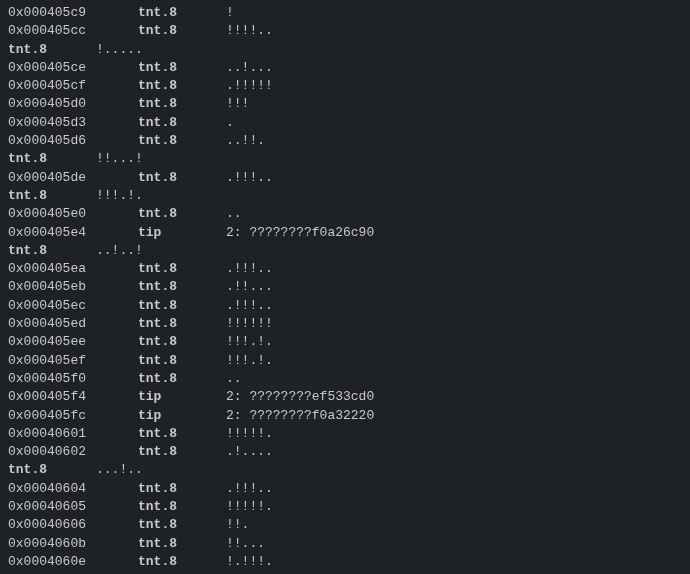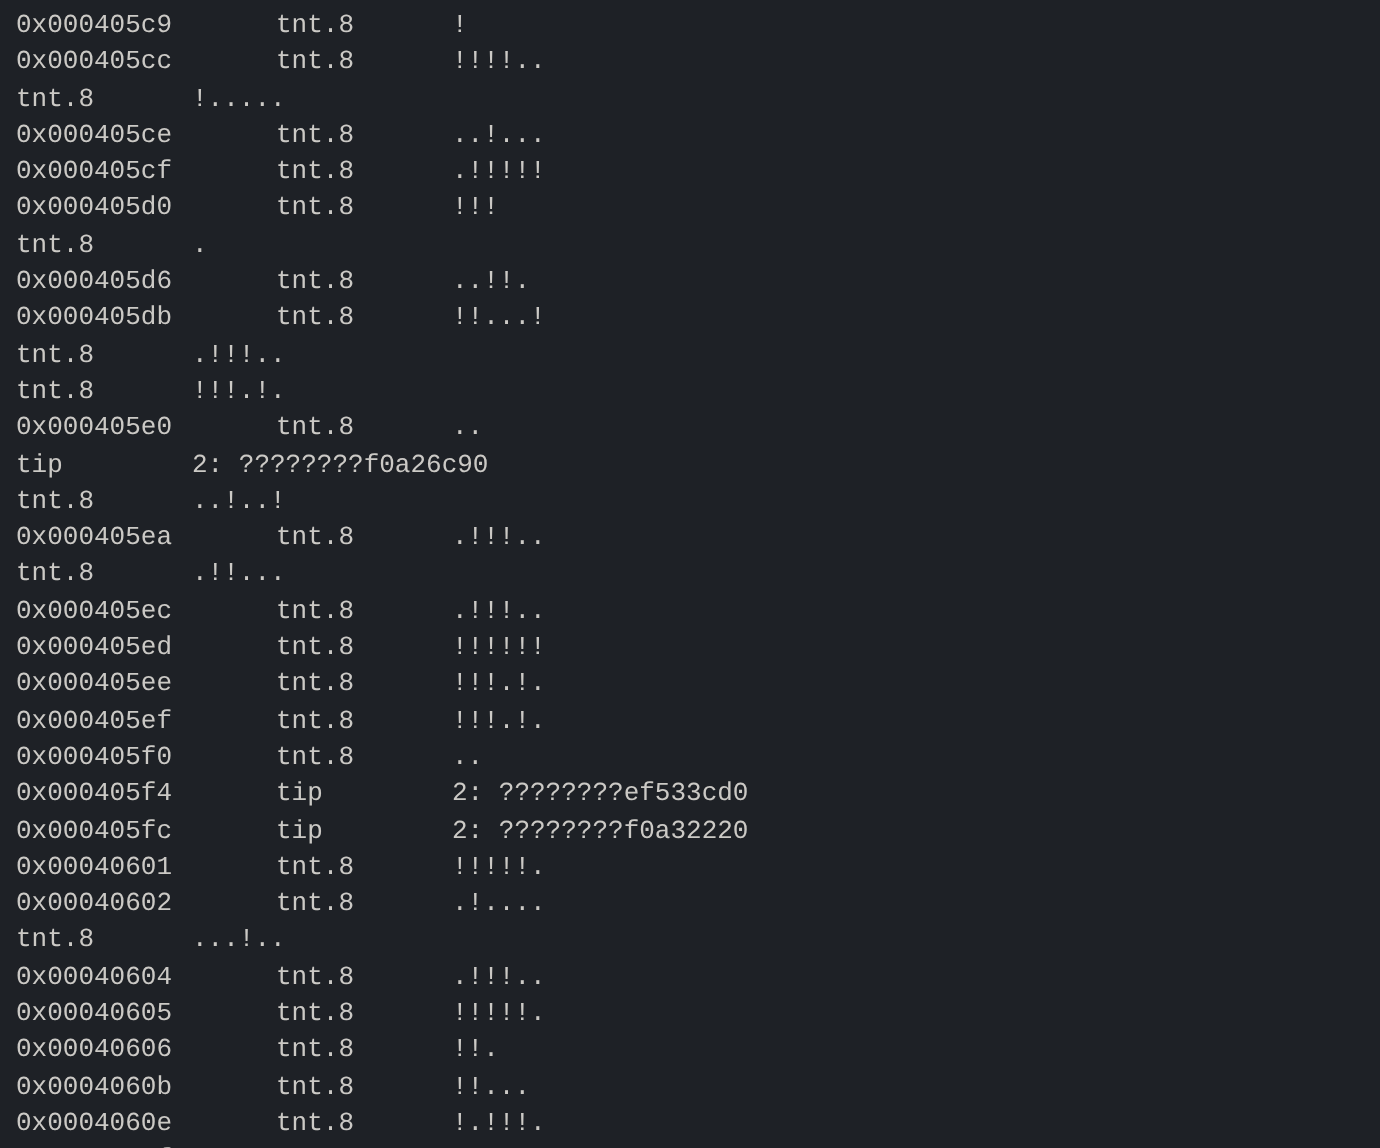--- a/index.html
+++ b/index.html
@@ -23,45 +23,46 @@
       line-height: 18.3px;
       white-space: pre;
     }
     .col-addr {
       width: 130px;
       flex-shrink: 0;
     }
     .col-type {
       width: 88px;
       flex-shrink: 0;
+      font-weight: bold;
     }
     .col-detail {
       flex: 1;
     }
   </style>
 </head>
 <body>
 
 <div id="container">
     <div class="row"><span class="col-addr">0x000405c9</span><span class="col-type">tnt.8</span><span class="col-detail">!</span></div>
     <div class="row"><span class="col-addr">0x000405cc</span><span class="col-type">tnt.8</span><span class="col-detail">!!!!..</span></div>
     <div class="row"><span class="col-type">tnt.8</span><span class="col-detail">!.....</span></div>
     <div class="row"><span class="col-addr">0x000405ce</span><span class="col-type">tnt.8</span><span class="col-detail">..!...</span></div>
     <div class="row"><span class="col-addr">0x000405cf</span><span class="col-type">tnt.8</span><span class="col-detail">.!!!!!</span></div>
     <div class="row"><span class="col-addr">0x000405d0</span><span class="col-type">tnt.8</span><span class="col-detail">!!!</span></div>
-    <div class="row"><span class="col-type">tnt.8</span><span class="col-detail">.</span></div>
+    <div class="row"><span class="col-addr">0x000405d3</span><span class="col-type">tnt.8</span><span class="col-detail">.</span></div>
     <div class="row"><span class="col-addr">0x000405d6</span><span class="col-type">tnt.8</span><span class="col-detail">..!!.</span></div>
-    <div class="row"><span class="col-addr">0x000405db</span><span class="col-type">tnt.8</span><span class="col-detail">!!...!</span></div>
-    <div class="row"><span class="col-type">tnt.8</span><span class="col-detail">.!!!..</span></div>
+    <div class="row"><span class="col-type">tnt.8</span><span class="col-detail">!!...!</span></div>
+    <div class="row"><span class="col-addr">0x000405de</span><span class="col-type">tnt.8</span><span class="col-detail">.!!!..</span></div>
     <div class="row"><span class="col-type">tnt.8</span><span class="col-detail">!!!.!.</span></div>
     <div class="row"><span class="col-addr">0x000405e0</span><span class="col-type">tnt.8</span><span class="col-detail">..</span></div>
-    <div class="row"><span class="col-type">tip</span><span class="col-detail">2: ????????f0a26c90</span></div>
+    <div class="row"><span class="col-addr">0x000405e4</span><span class="col-type">tip</span><span class="col-detail">2: ????????f0a26c90</span></div>
     <div class="row"><span class="col-type">tnt.8</span><span class="col-detail">..!..!</span></div>
     <div class="row"><span class="col-addr">0x000405ea</span><span class="col-type">tnt.8</span><span class="col-detail">.!!!..</span></div>
-    <div class="row"><span class="col-type">tnt.8</span><span class="col-detail">.!!...</span></div>
+    <div class="row"><span class="col-addr">0x000405eb</span><span class="col-type">tnt.8</span><span class="col-detail">.!!...</span></div>
     <div class="row"><span class="col-addr">0x000405ec</span><span class="col-type">tnt.8</span><span class="col-detail">.!!!..</span></div>
     <div class="row"><span class="col-addr">0x000405ed</span><span class="col-type">tnt.8</span><span class="col-detail">!!!!!!</span></div>
     <div class="row"><span class="col-addr">0x000405ee</span><span class="col-type">tnt.8</span><span class="col-detail">!!!.!.</span></div>
     <div class="row"><span class="col-addr">0x000405ef</span><span class="col-type">tnt.8</span><span class="col-detail">!!!.!.</span></div>
     <div class="row"><span class="col-addr">0x000405f0</span><span class="col-type">tnt.8</span><span class="col-detail">..</span></div>
     <div class="row"><span class="col-addr">0x000405f4</span><span class="col-type">tip</span><span class="col-detail">2: ????????ef533cd0</span></div>
     <div class="row"><span class="col-addr">0x000405fc</span><span class="col-type">tip</span><span class="col-detail">2: ????????f0a32220</span></div>
     <div class="row"><span class="col-addr">0x00040601</span><span class="col-type">tnt.8</span><span class="col-detail">!!!!!.</span></div>
     <div class="row"><span class="col-addr">0x00040602</span><span class="col-type">tnt.8</span><span class="col-detail">.!....</span></div>
     <div class="row"><span class="col-type">tnt.8</span><span class="col-detail">...!..</span></div>

